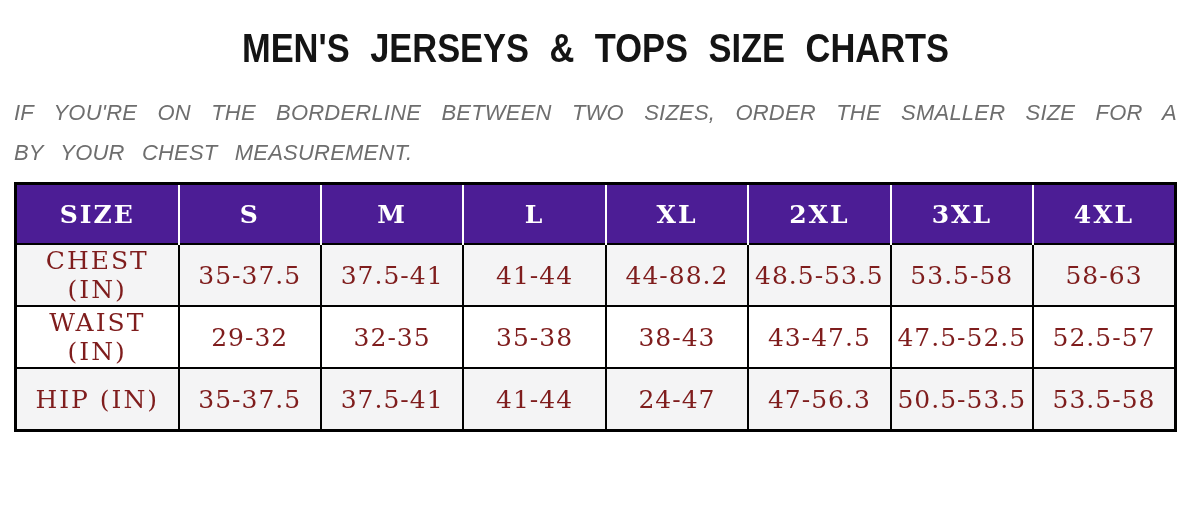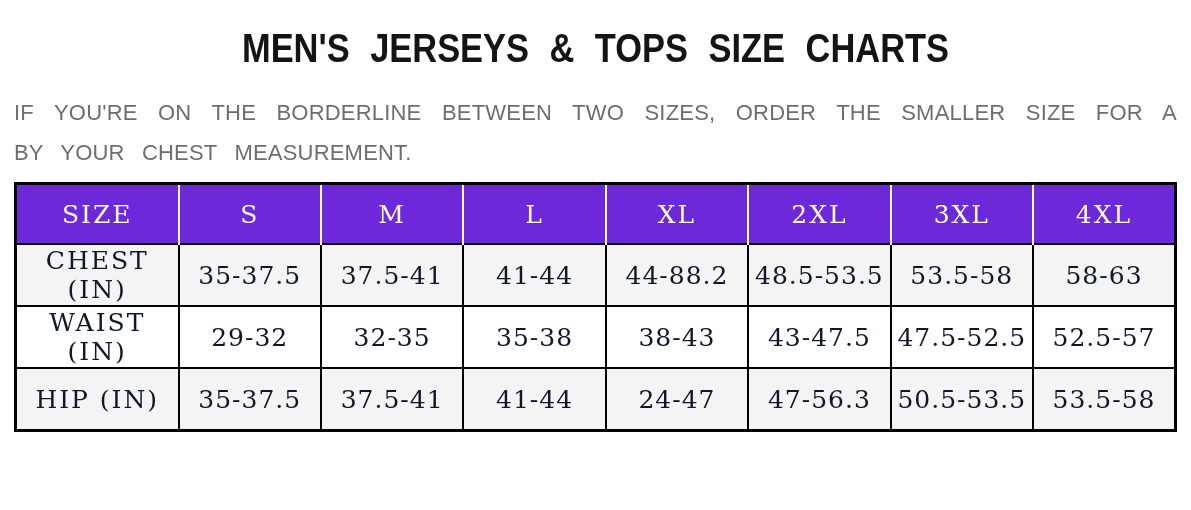--- a/index.html
+++ b/index.html
@@ -34,60 +34,61 @@
     white-space: nowrap;
   }
   
   .intro {
     margin: 23px 14px 0 14px;
     color: #6e6e6e;
     font-family: "Liberation Sans", sans-serif;
     font-size: 22px;
     line-height: 40px;
     letter-spacing: 0.2px;
+    font-style: italic;
   }
   .intro .line {
     text-align: justify;
     text-align-last: justify;
   }
   .intro .line.last {
     text-align-last: left;
     word-spacing: 11px;
   }
   
   .size-table {
     width: 1163px;
     margin: 9px auto 0 auto;
     border-collapse: collapse;
     table-layout: fixed;
     border: 3px solid #000000;
     font-family: "DejaVu Serif", serif;
   }
   .size-table col.c-size { width: 163px; }
   .size-table th {
-    background: #6d28d9;
+    background: #4c1d95;
     color: #ffffff;
-    font-weight: 400;
+    font-weight: 700;
     font-size: 25px;
     height: 56px;
     letter-spacing: 2px;
     border-left: 2px solid #ffffff;
     border-right: 2px solid #ffffff;
     border-top: none;
     border-bottom: none;
     text-align: center;
     vertical-align: middle;
   }
   .size-table td {
     border: 2px solid #000000;
     font-size: 25px;
     height: 58px;
     text-align: center;
     vertical-align: middle;
-    color: #0f172a;
+    color: #7f1d1d;
     letter-spacing: 1px;
   }
   .size-table td.rowlabel { letter-spacing: 2px; }
   .size-table tbody tr.row-alt td { background: #f4f4f5; }
   .size-table tbody tr.row-plain td { background: #ffffff; }
 </style>
 </head>
 <body>
 
 <div class="page">

